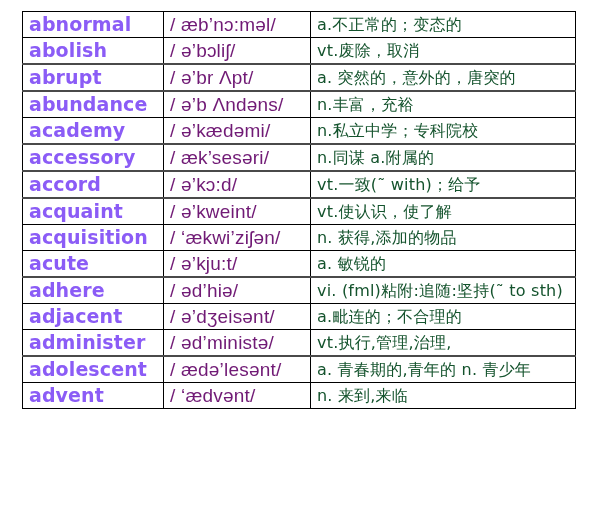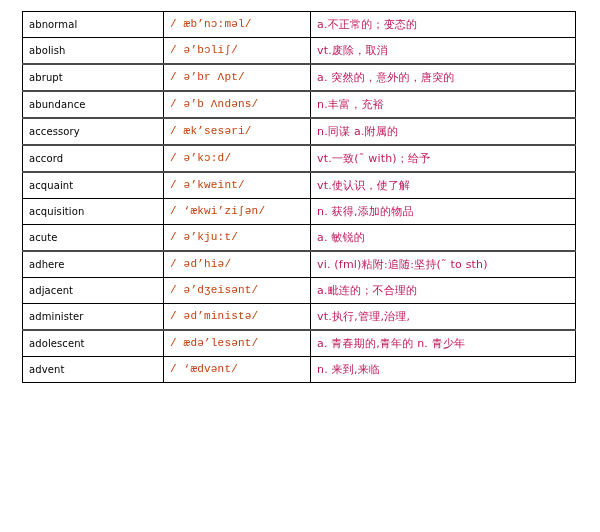--- a/index.html
+++ b/index.html
@@ -50,37 +50,38 @@
     line-height: 25px;
   }
 
   
   table.vocab-table tr.thick-rule > td {
     border-top-width: 2px;
     border-top-color: #4a4a4a;
   }
 
   td.word-cell {
-    color: #000000;
+    color: #8b5cf6;
     font-family: "DejaVu Sans", sans-serif;
-    font-size: 10px;
+    font-size: 19px;
     letter-spacing: 0.1px;
+    font-weight: bold;
   }
 
   td.phon-cell {
-    color: #c2410c;
-    font-family: Liberation Mono, monospace;
-    font-size: 11px;
+    color: #701a75;
+    font-family: Liberation Sans, sans-serif;
+    font-size: 19px;
     letter-spacing: 0.2px;
   }
 
   td.def-cell {
-    color: #be185d;
+    color: #14532d;
     font-family: "DejaVu Sans", sans-serif;
-    font-size: 11px;
+    font-size: 16px;
     letter-spacing: 0.2px;
   }
 </style>
 </head>
 <body>
 
 <div id="vocab-sheet">
 
   <table class="vocab-table">
     <colgroup>
@@ -101,20 +102,25 @@
         </tr>
         <tr class="thick-rule">
           <td class="word-cell">abrupt</td>
           <td class="phon-cell">/ ə’br Λpt/</td>
           <td class="def-cell">a. 突然的，意外的，唐突的</td>
         </tr>
         <tr class="thick-rule">
           <td class="word-cell">abundance</td>
           <td class="phon-cell">/ ə’b Λndəns/</td>
           <td class="def-cell">n.丰富，充裕</td>
+        </tr>
+        <tr>
+          <td class="word-cell">academy</td>
+          <td class="phon-cell">/ ə’kædəmi/</td>
+          <td class="def-cell">n.私立中学；专科院校</td>
         </tr>
         <tr class="thick-rule">
           <td class="word-cell">accessory</td>
           <td class="phon-cell">/ æk’sesəri/</td>
           <td class="def-cell">n.同谋 a.附属的</td>
         </tr>
         <tr class="thick-rule">
           <td class="word-cell">accord</td>
           <td class="phon-cell">/ ə’kɔ:d/</td>
           <td class="def-cell">vt.一致(˜ with)；给予</td>

